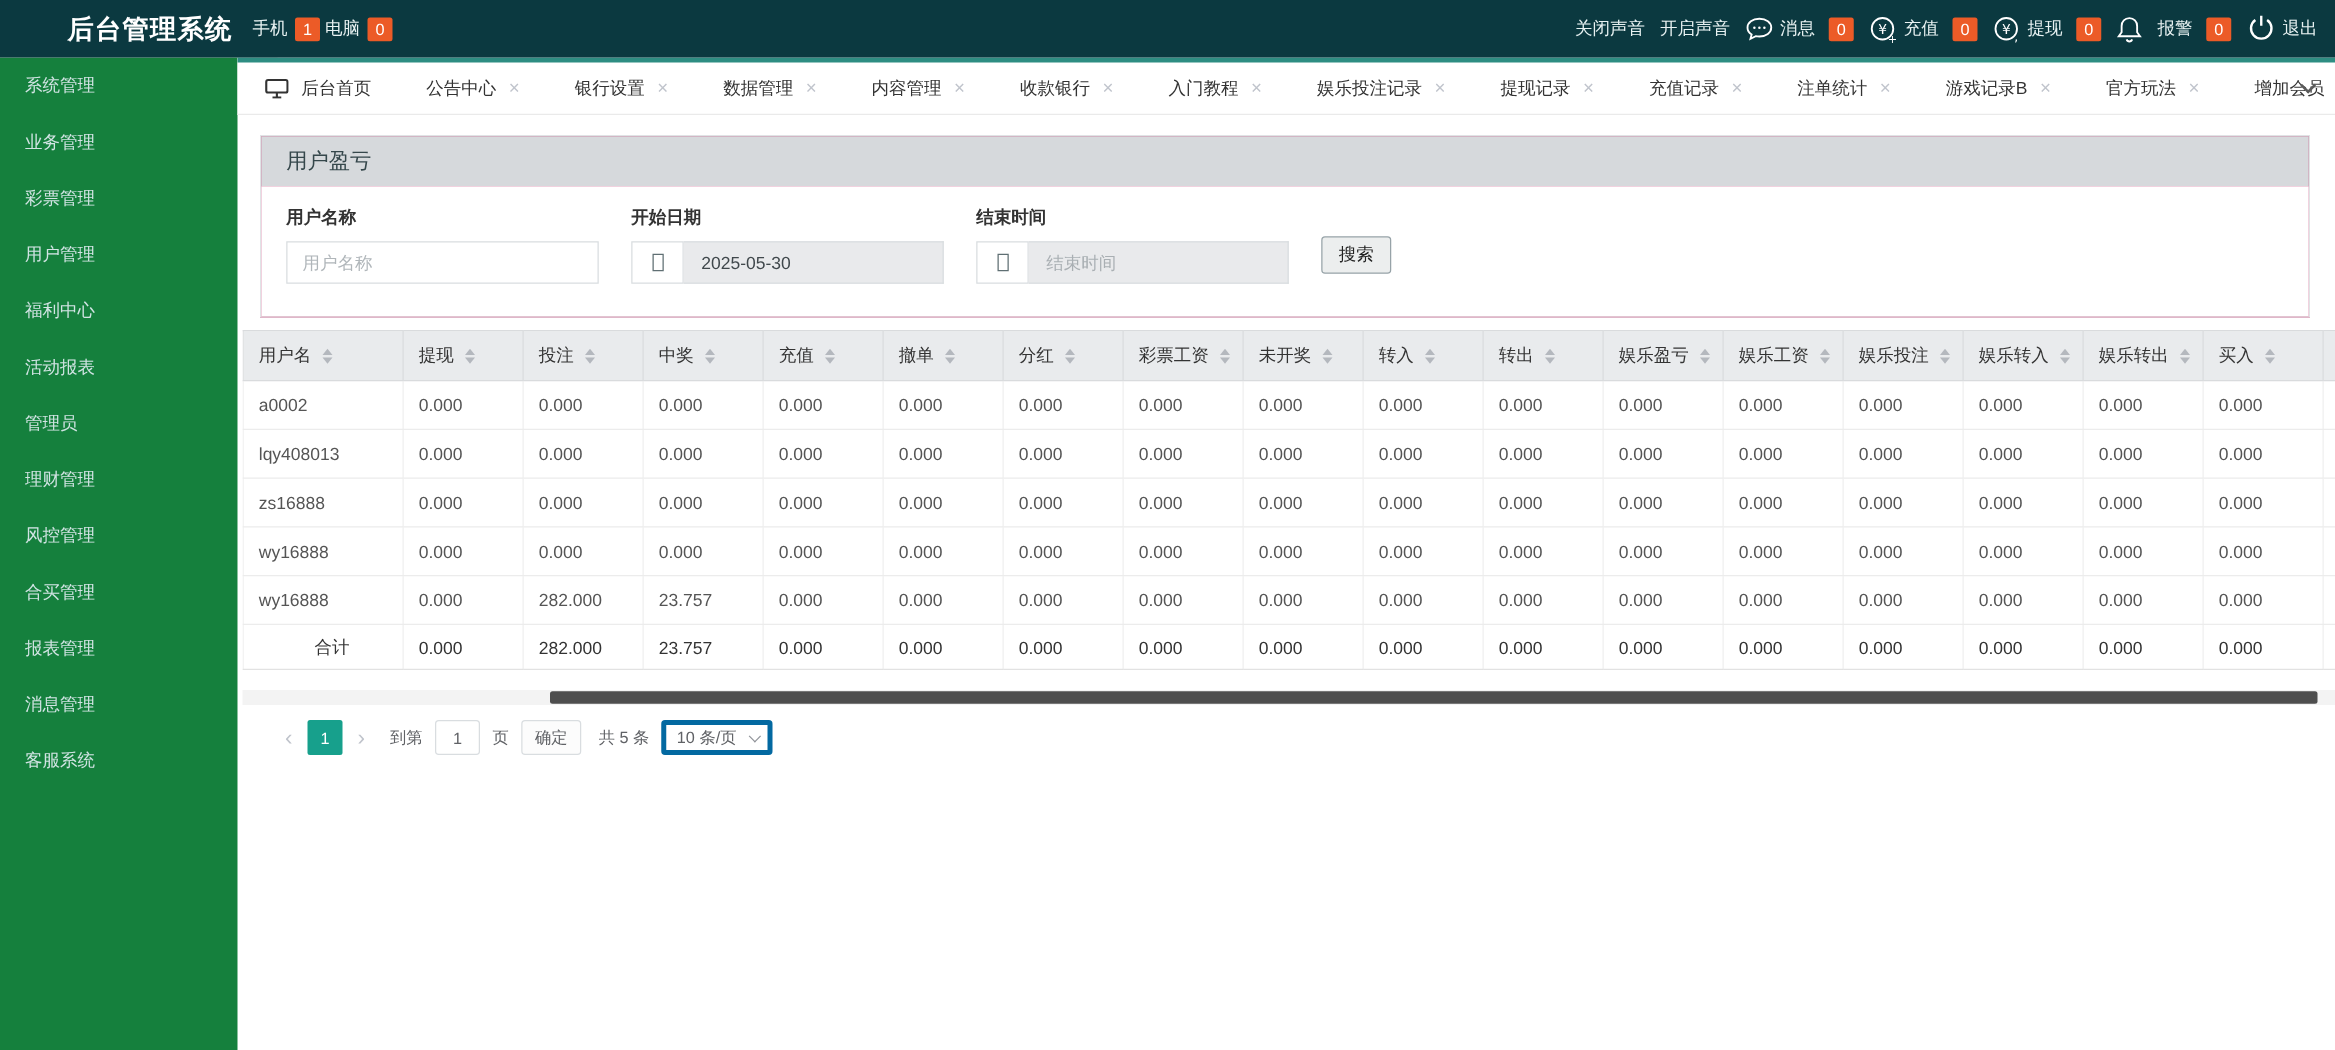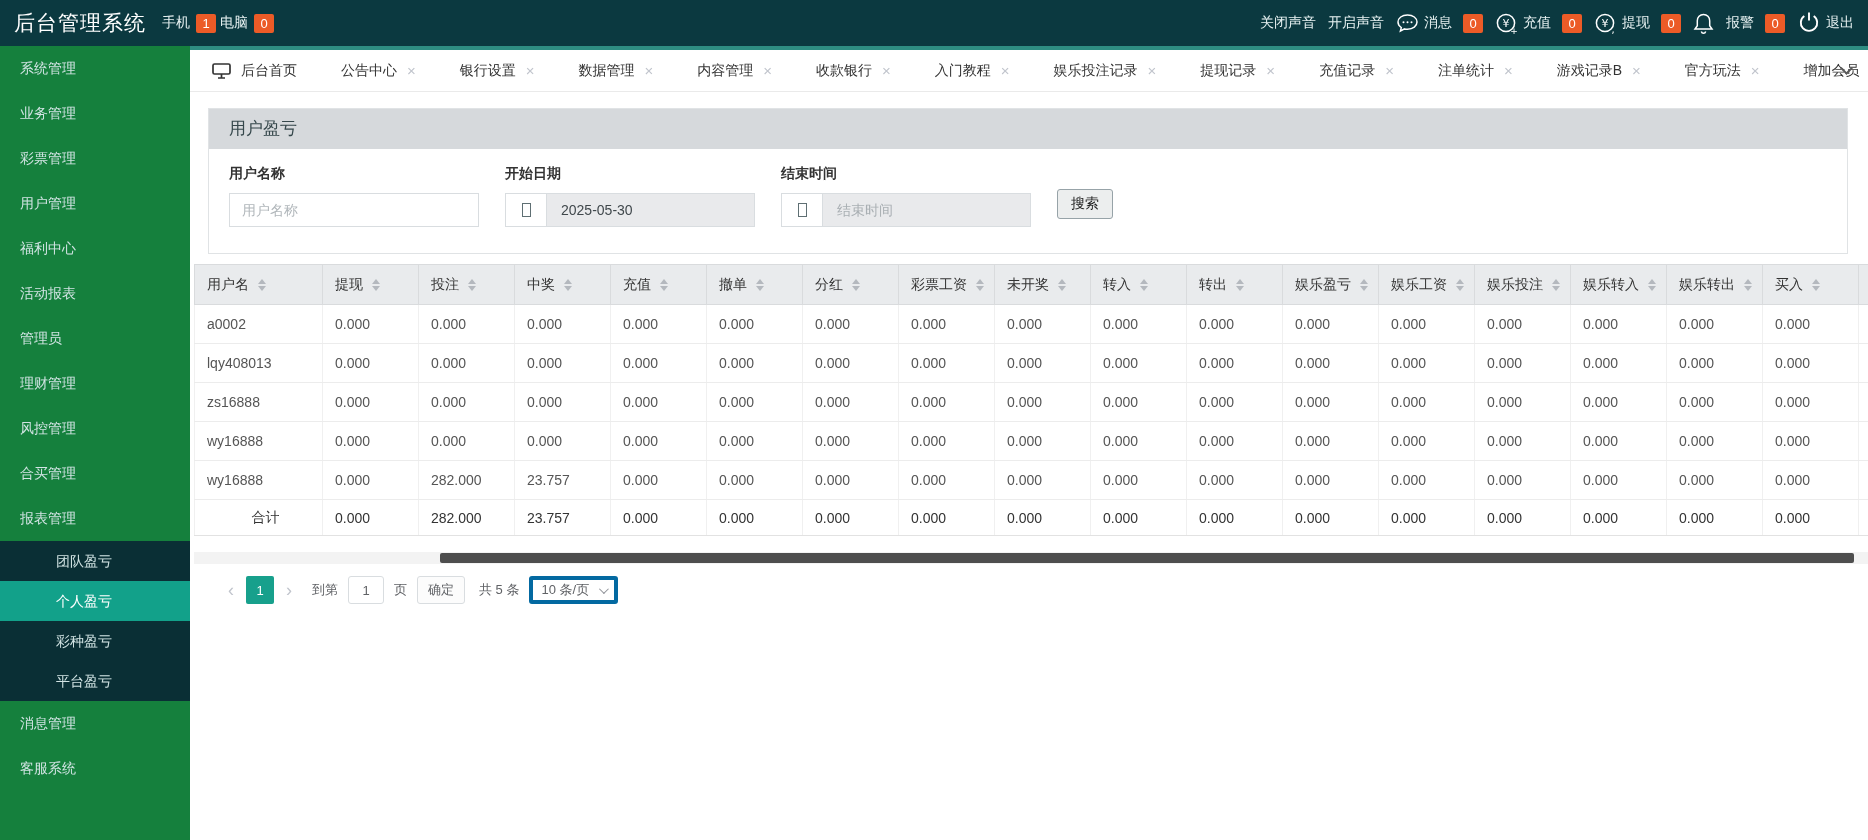--- a/index.html
+++ b/index.html
@@ -2,21 +2,21 @@
 <html><head>
 <meta charset="utf-8">
 <style>
   * { margin:0; padding:0; box-sizing:border-box; }
   html,body { width:1868px; height:840px; overflow:hidden; background:#fff;
     font-family:"Liberation Sans","DejaVu Sans",sans-serif; }
 
   
   .topbar { position:absolute; left:0; top:0; width:1868px; height:46px;
     background:#0b3940; display:flex; align-items:center; padding:0 14px; z-index:20; }
-  .brand { color:#fff; font-size:21px; font-weight:normal; letter-spacing:1px; margin-right:16px; }
+  .brand { color:#fff; font-size:21px; font-weight:bold; letter-spacing:1px; margin-right:16px;margin-left:40px; }
   .dev-stat { display:flex; align-items:center; color:#e8f2f2; font-size:14px; margin-right:4px; }
   .badge { display:inline-block; min-width:20px; height:19px; line-height:19px; padding:0 4px;
     background:#ec5b27; color:#fff; font-size:13px; text-align:center; border-radius:2px; margin-left:6px; }
   .top-right { margin-left:auto; display:flex; align-items:center; gap:12px; color:#e8f2f2; font-size:14px; }
   .top-right .txt { cursor:pointer; }
   .ic { display:inline-flex; align-items:center; }
   .grp { display:flex; align-items:center; gap:5px; }
 
   
   .sidebar { position:absolute; left:0; top:46px; width:222px; height:794px;
@@ -212,26 +212,20 @@
       </div>
       <div class="menu-item">
         <span>合买管理</span>
         <span class="caret-d"></span>
       </div>
       <div class="menu-item">
         <span>报表管理</span>
         <span class="caret-u"></span>
       </div>
     </div>
-  <div class="submenu" id="menu-sub">
-      <div class="sub-item">团队盈亏</div>
-      <div class="sub-item active">个人盈亏</div>
-      <div class="sub-item">彩种盈亏</div>
-      <div class="sub-item">平台盈亏</div>
-    </div>
   <div id="menu-bottom">
       <div class="menu-item">
         <span>消息管理</span>
         <span class="caret-d"></span>
       </div>
       <div class="menu-item">
         <span>客服系统</span>
         <span class="caret-d"></span>
       </div>
     </div>

